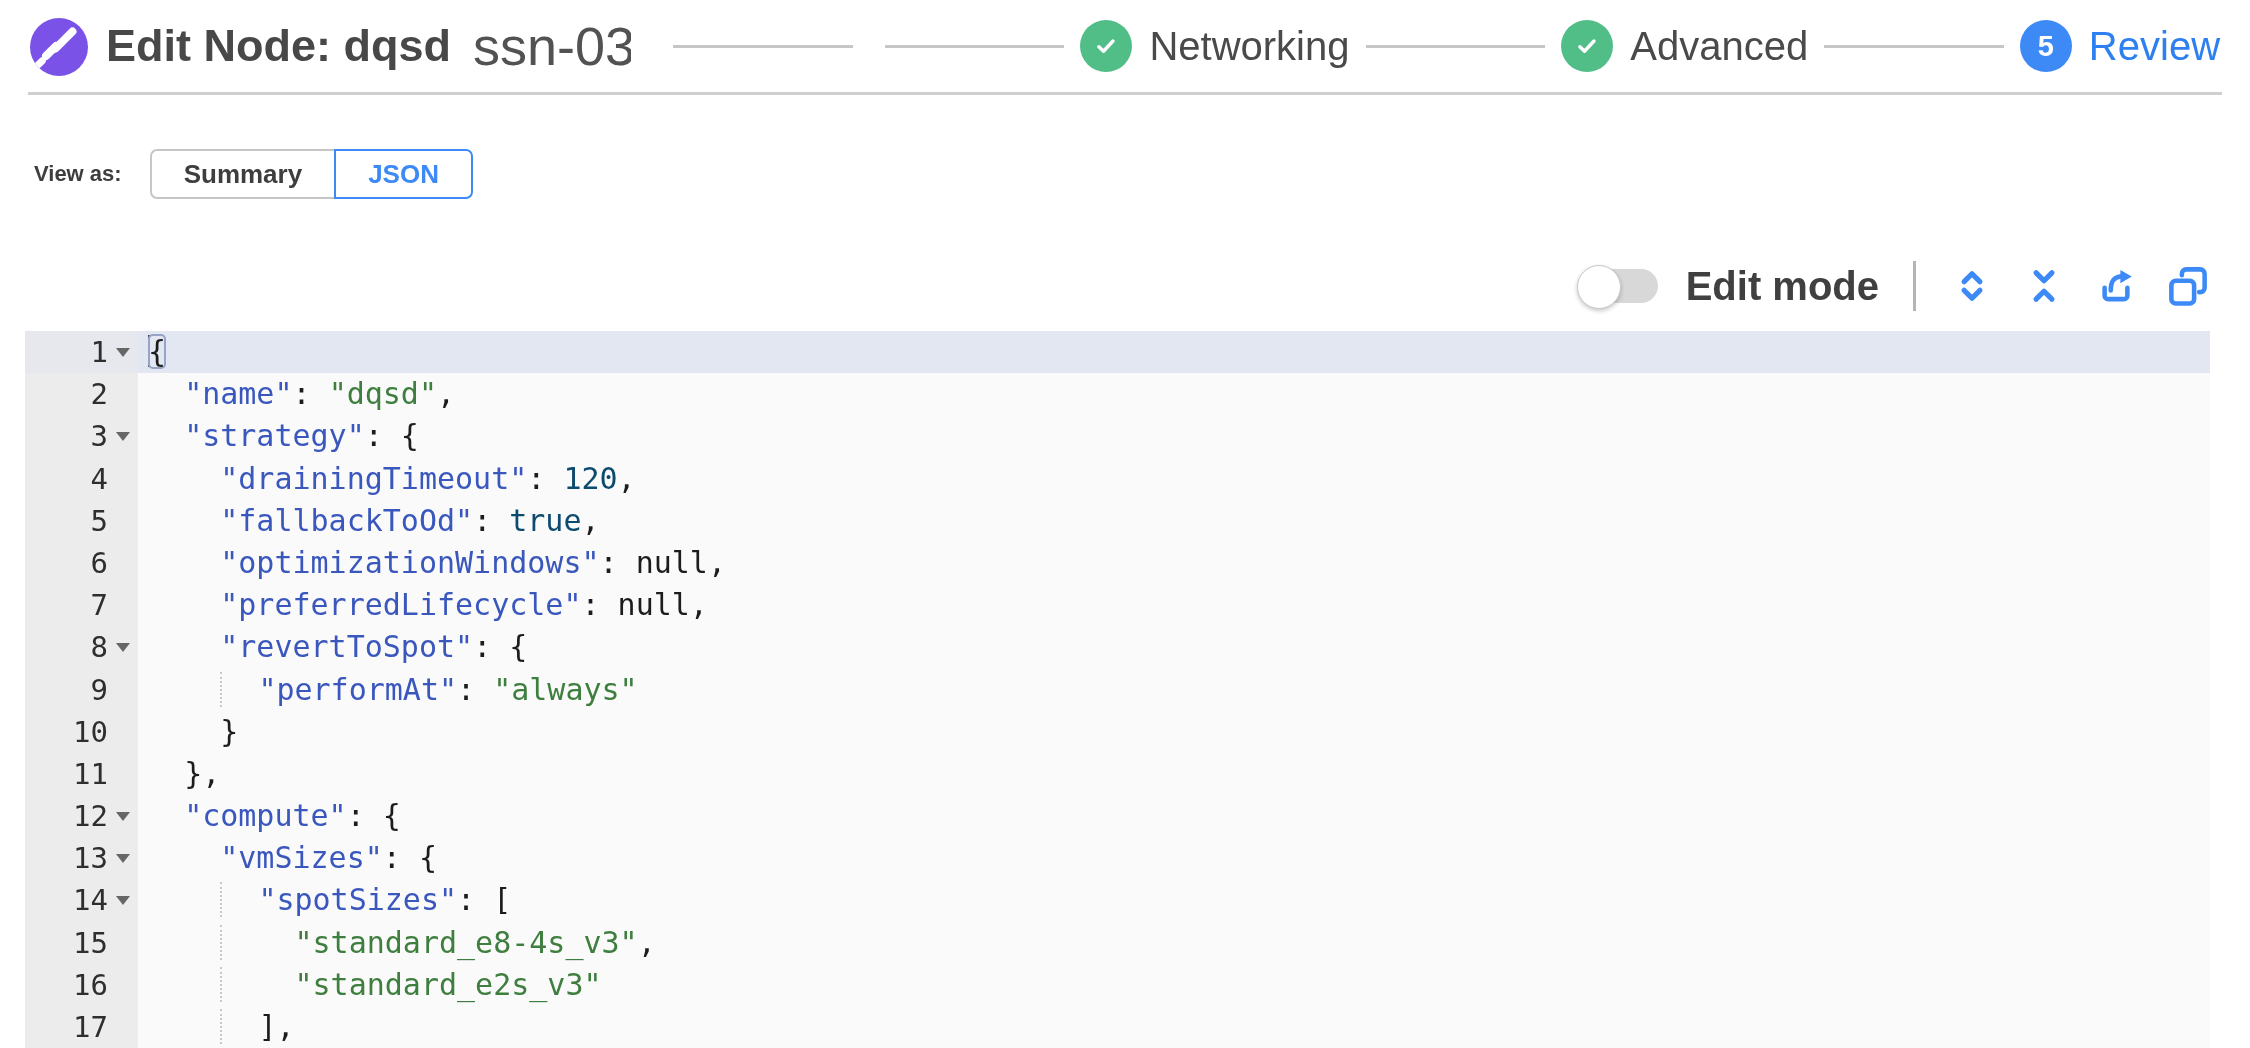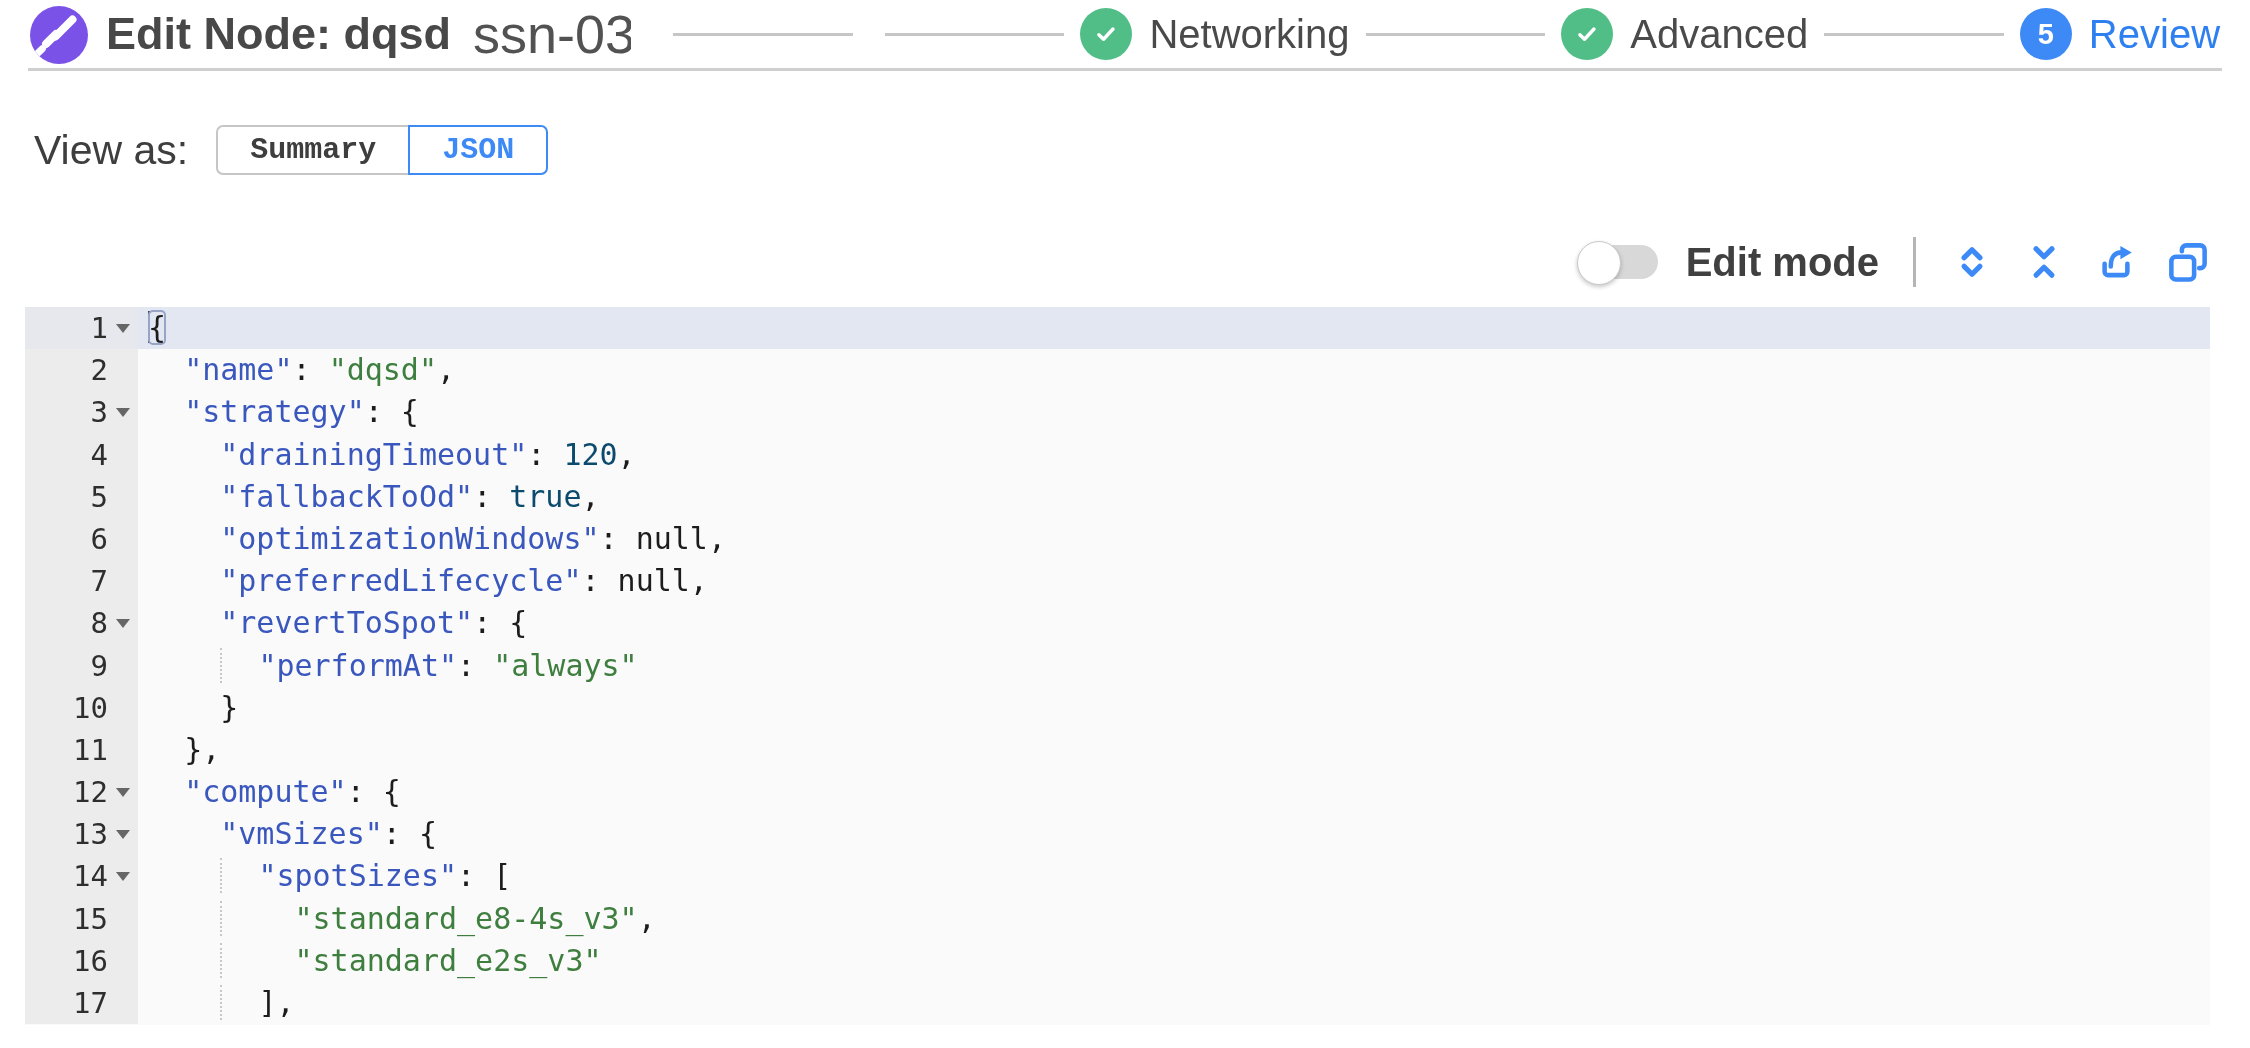--- a/index.html
+++ b/index.html
@@ -1,43 +1,43 @@
 <!DOCTYPE html>
 <html><head>
 <meta charset="utf-8">
 <style>
   html,body{margin:0;padding:0;}
   body{font-family:"Liberation Sans",sans-serif;background:#fff;}
   .page{width:2250px;height:1048px;overflow:hidden;background:#fff;position:relative;}
 
   
-  .header{height:68px;padding:0 30px;display:flex;align-items:center;}
+  .header{height:92px;padding:0 30px;display:flex;align-items:center;}
   .header-rule{height:3px;background:#cfcfcf;margin:0 28px;}
   .logo{width:58px;height:58px;border-radius:50%;background:#7b52e8;position:relative;flex:none;margin-top:2px;overflow:hidden;}
   .logo i{position:absolute;background:#fff;border-radius:5px;transform:rotate(45deg);}
   .logo i.b1{left:30px;top:6px;width:8px;height:32px;}
   .logo i.b2{left:17px;top:22px;width:8px;height:22px;}
   .logo i.b3{left:6px;top:38px;width:7px;height:15px;}
   .title{font-size:45px;font-weight:700;color:#484848;margin-left:18px;white-space:nowrap;flex:none;}
   .subtitle{font-size:54px;color:#525252;margin-left:22px;width:158px;overflow:hidden;white-space:nowrap;flex:none;}
 
   .stepper{flex:1;display:flex;align-items:center;margin-left:26px;min-width:0;}
   .step{display:flex;align-items:center;gap:17px;flex:none;cursor:pointer;}
   .step-circle{width:52px;height:52px;border-radius:50%;display:flex;align-items:center;justify-content:center;flex:none;}
   .step-circle.completed{background:#52be87;}
   .step-circle.current{background:#3d8af7;color:#fff;font-weight:700;font-size:29px;}
   .step-label{font-size:40px;color:#4a4a4a;white-space:nowrap;}
   .step.current .step-label{color:#2e80f0;font-weight:500;}
   .conn{flex:1;height:3px;background:#c6c6c6;margin:0 16px;}
 
   
   .viewas{display:flex;align-items:center;margin:54px 0 0 34px;gap:28px;}
-  .viewas-label{font-size:41px;font-weight:400;color:#3e3e3e;}
+  .viewas-label{font-size:22px;font-weight:700;color:#3e3e3e;}
   .seg{display:flex;}
-  .seg-btn{height:50px;padding:0 32px;font-size:30px;font-weight:700;display:flex;align-items:center;background:#fff;border:2px solid #c6c6c6;color:#3e3e3e;cursor:pointer;font-family:Liberation Mono, monospace;}
+  .seg-btn{height:50px;padding:0 32px;font-size:26px;font-weight:700;display:flex;align-items:center;background:#fff;border:2px solid #c6c6c6;color:#3e3e3e;cursor:pointer;font-family:Liberation Sans, sans-serif;}
   .seg-btn:first-child{border-radius:7px 0 0 7px;border-right:none;}
   .seg-btn.sel{border:2px solid #3d8af7;color:#3d8af7;border-radius:0 7px 7px 0;}
 
   
   .toolbar{display:flex;align-items:center;justify-content:flex-end;margin:58px 40px 0 0;gap:28px;height:58px;}
   .toggle{width:78px;height:34px;border-radius:17px;background:#d8d8d8;position:relative;flex:none;cursor:pointer;}
   .knob{position:absolute;left:-3px;top:-4px;width:42px;height:42px;border-radius:50%;background:#fff;border:1px solid #c9c9c9;box-shadow:0 2px 4px rgba(0,0,0,.22);}
   .toolbar-label{font-size:40px;font-weight:700;color:#404040;}
   .tdiv{width:3px;height:50px;background:#b5b5b5;margin:0 6px;}
   .ticon{width:44px;height:44px;border:none;background:none;padding:0;color:#3d8af7;cursor:pointer;display:flex;align-items:center;justify-content:center;}

